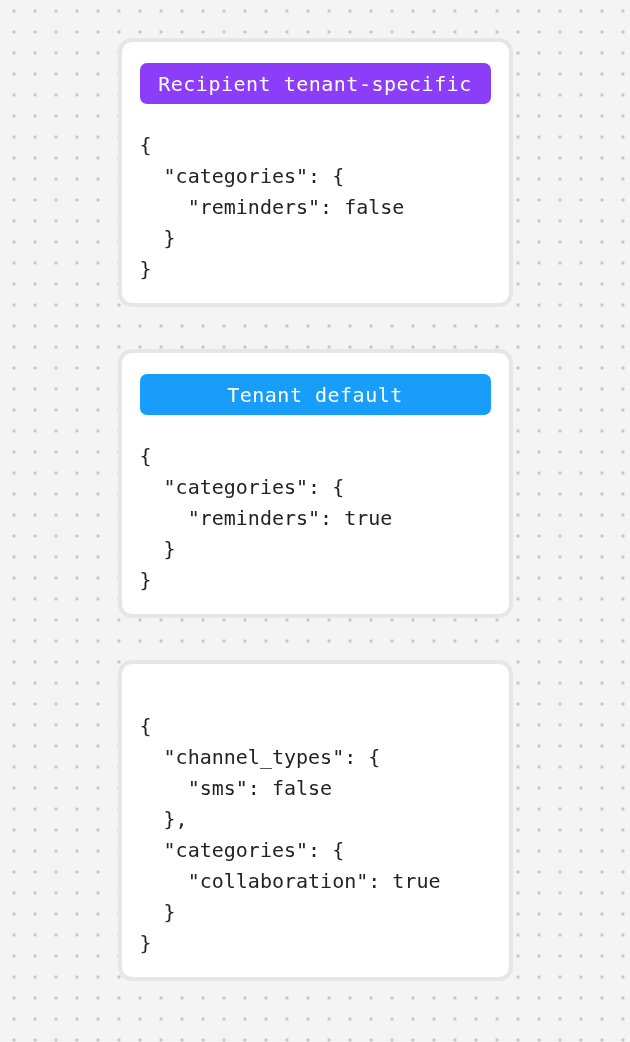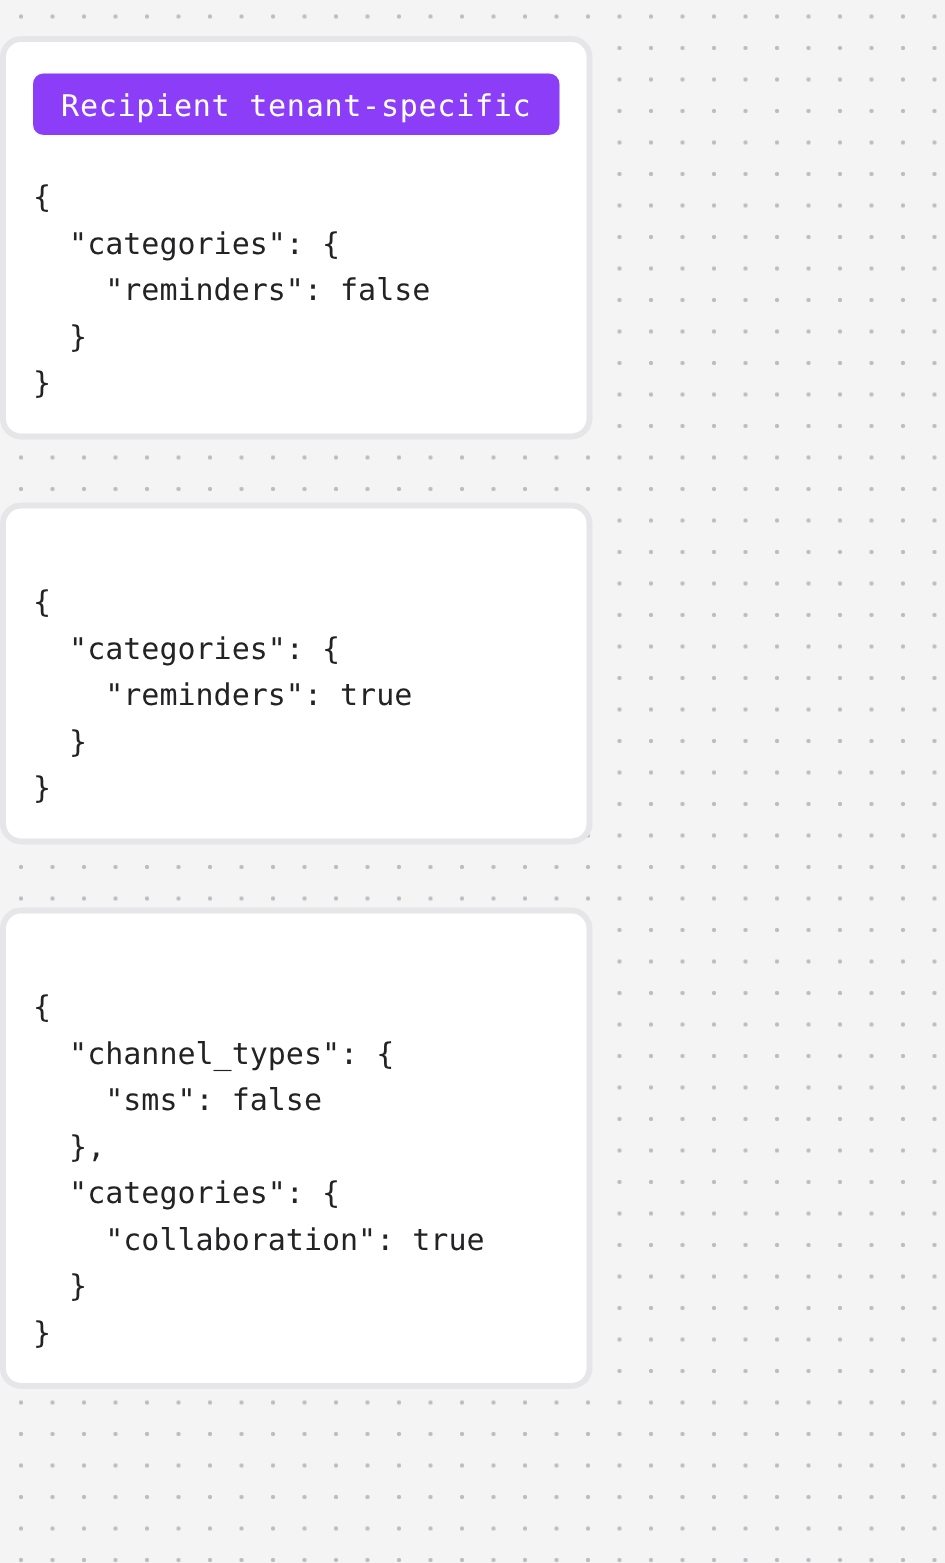--- a/index.html
+++ b/index.html
@@ -15,22 +15,22 @@
     background-size: 21px 21px;
     background-position: 3.5px 0.5px;
     font-family: "DejaVu Sans Mono", "Liberation Mono", monospace;
   }
   .canvas {
     box-sizing: border-box;
     width: 630px;
     height: 1042px;
     display: flex;
     flex-direction: column;
-    align-items: flex-start;
-    padding-top: 24px;
+    align-items: center;
+    padding-top: 38px;
     gap: 42px;
   }
   .card {
     box-sizing: border-box;
     width: 395px;
     background: #ffffff;
     border: 4px solid #e6e6e9;
     border-radius: 14px;
     padding: 21px 18px 18px 18px;
     flex: 0 0 auto;
@@ -68,20 +68,23 @@
       <span>Recipient tenant-specific</span>
     </div>
     <pre class="code">{
   "categories": {
     "reminders": false
   }
 }</pre>
   </section>
 
   <section class="card">
+    <div class="badge" style="background-color: rgb(24, 158, 250);">
+      <span>Tenant default</span>
+    </div>
     <pre class="code">{
   "categories": {
     "reminders": true
   }
 }</pre>
   </section>
 
   <section class="card">
     <pre class="code">{
   "channel_types": {

